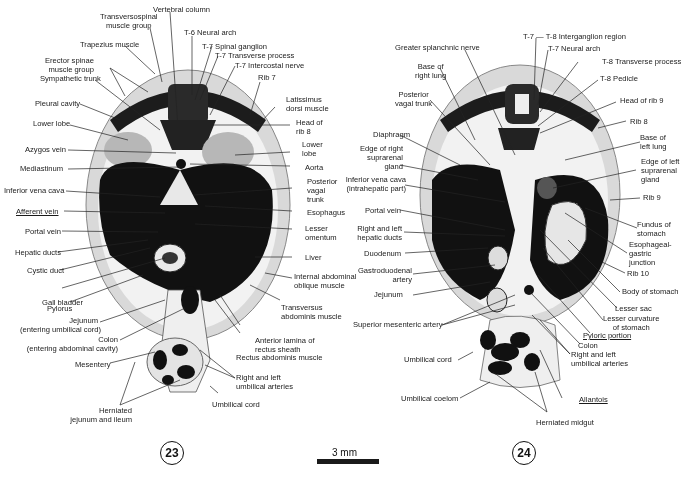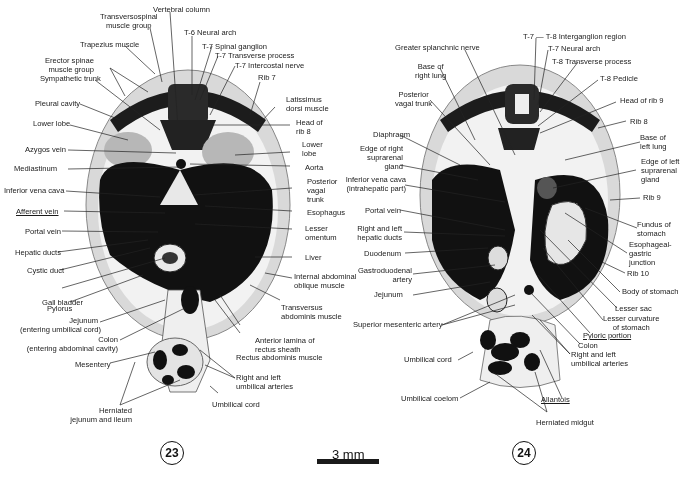--- a/index.html
+++ b/index.html
@@ -1,21 +1,21 @@
 <!DOCTYPE html>
 <html><head>
 <meta charset="utf-8">
 <style>
   html,body{margin:0;padding:0;background:#fff;}
   body{width:685px;height:492px;position:relative;overflow:hidden;font-family:"Liberation Sans",sans-serif;color:#111;}
   .lbl{position:absolute;font-size:7.6px;line-height:9px;white-space:nowrap;color:#1a1a1a;}
   .r{text-align:right;}
   svg.panel{position:absolute;left:0;top:0;width:685px;height:492px;}
   .badge{position:absolute;width:22px;height:22px;border:1.6px solid #111;border-radius:50%;font-size:12px;font-weight:bold;text-align:center;line-height:22px;}
-  .scale-label{position:absolute;font-size:13px;}
+  .scale-label{position:absolute;font-size:10px;}
   .scale-bar{position:absolute;height:5px;background:#1a1a1a;}
 </style>
 </head>
 <body>
 
 <svg class="panel" viewBox="0 0 685 492">
 
   <g>
     <ellipse cx="188" cy="205" rx="102" ry="135" fill="#d9d9d9" stroke="#888" stroke-width="1"></ellipse>
     <ellipse cx="188" cy="210" rx="90" ry="120" fill="#f2f2f2"></ellipse>
@@ -160,21 +160,21 @@
   <div class="lbl" style="left: 258px; top: 73px; white-space: pre;">Rib 7</div>
   <div class="lbl" style="left: 35px; top: 99px; white-space: pre;">Pleural cavity</div>
   <div class="lbl" style="left:286px;top:95px;white-space:pre;">Latissimus
 dorsi muscle</div>
   <div class="lbl" style="left: 33px; top: 119px; white-space: pre;">Lower lobe</div>
   <div class="lbl" style="left:296px;top:118px;white-space:pre;">Head of
 rib 8</div>
   <div class="lbl" style="left: 25px; top: 145px; white-space: pre;">Azygos vein</div>
   <div class="lbl" style="left:302px;top:140px;white-space:pre;">Lower
 lobe</div>
-  <div class="lbl" style="left: 14px; top: 164px; white-space: pre;">Mediastinum</div>
+  <div class="lbl" style="left: 20px; top: 164px; white-space: pre;">Mediastinum</div>
   <div class="lbl" style="left: 305px; top: 163px; white-space: pre;">Aorta</div>
   <div class="lbl" style="left: 4px; top: 186px; white-space: pre;">Inferior vena cava</div>
   <div class="lbl" style="left:307px;top:177px;white-space:pre;">Posterior
 vagal
 trunk</div>
   <div class="lbl" style="left: 16px; top: 207px; white-space: pre; text-decoration: underline;">Afferent vein</div>
   <div class="lbl" style="left: 307px; top: 208px; white-space: pre;">Esophagus</div>
   <div class="lbl" style="left: 25px; top: 227px; white-space: pre;">Portal vein</div>
   <div class="lbl" style="left:305px;top:224px;white-space:pre;">Lesser
 omentum</div>
@@ -202,21 +202,21 @@
 jejunum and ileum</div>
   <div class="badge" style="left:160px;top:441px;">23</div>
 </div>
 
 <div>
   <div class="lbl" style="left: 523px; top: 32px; white-space: pre;">T-7 — T-8 Interganglion region</div>
   <div class="lbl" style="left: 395px; top: 43px; white-space: pre;">Greater splanchnic nerve</div>
   <div class="lbl" style="left: 548px; top: 44px; white-space: pre;">T-7 Neural arch</div>
   <div class="lbl" style="left:415px;top:62px;text-align:center;white-space:pre;">Base of
 right lung</div>
-  <div class="lbl" style="left: 552px; top: 57px; white-space: pre;">T-8 Transverse process</div>
+  <div class="lbl" style="left: 602px; top: 57px; white-space: pre;">T-8 Transverse process</div>
   <div class="lbl" style="left: 600px; top: 74px; white-space: pre;">T-8 Pedicle</div>
   <div class="lbl" style="left:395px;top:90px;text-align:center;white-space:pre;">Posterior
 vagal trunk</div>
   <div class="lbl" style="left: 620px; top: 96px; white-space: pre;">Head of rib 9</div>
   <div class="lbl" style="left: 630px; top: 117px; white-space: pre;">Rib 8</div>
   <div class="lbl" style="left: 373px; top: 130px; white-space: pre;">Diaphragm</div>
   <div class="lbl" style="left:640px;top:133px;white-space:pre;">Base of
 left lung</div>
   <div class="lbl r" style="left:355px;top:144px;white-space:pre;width:48px;">Edge of right
 suprarenal
@@ -244,21 +244,21 @@
   <div class="lbl" style="left: 615px; top: 304px; white-space: pre;">Lesser sac</div>
   <div class="lbl" style="left:603px;top:314px;white-space:pre;text-align:center;">Lesser curvature
 of stomach</div>
   <div class="lbl" style="left: 353px; top: 320px; white-space: pre;">Superior mesenteric artery</div>
   <div class="lbl" style="left: 583px; top: 331px; white-space: pre; text-decoration: underline;">Pyloric portion</div>
   <div class="lbl" style="left: 578px; top: 341px; white-space: pre;">Colon</div>
   <div class="lbl" style="left: 404px; top: 355px; white-space: pre;">Umbilical cord</div>
   <div class="lbl" style="left:571px;top:350px;white-space:pre;">Right and left
 umbilical arteries</div>
   <div class="lbl" style="left: 401px; top: 394px; white-space: pre;">Umbilical coelom</div>
-  <div class="lbl" style="left: 541px; top: 395px; white-space: pre; text-decoration: underline;">Allantois</div>
+  <div class="lbl" style="left: 579px; top: 395px; white-space: pre; text-decoration: underline;">Allantois</div>
   <div class="lbl" style="left: 536px; top: 418px; white-space: pre;">Herniated midgut</div>
   <div class="badge" style="left:512px;top:441px;">24</div>
 </div>
 
 <div>
   <div class="scale-label" style="left:332px;top:447px;">3 mm</div>
   <div class="scale-bar" style="left:317px;top:459px;width:62px;"></div>
 </div>
 
 </body></html>

